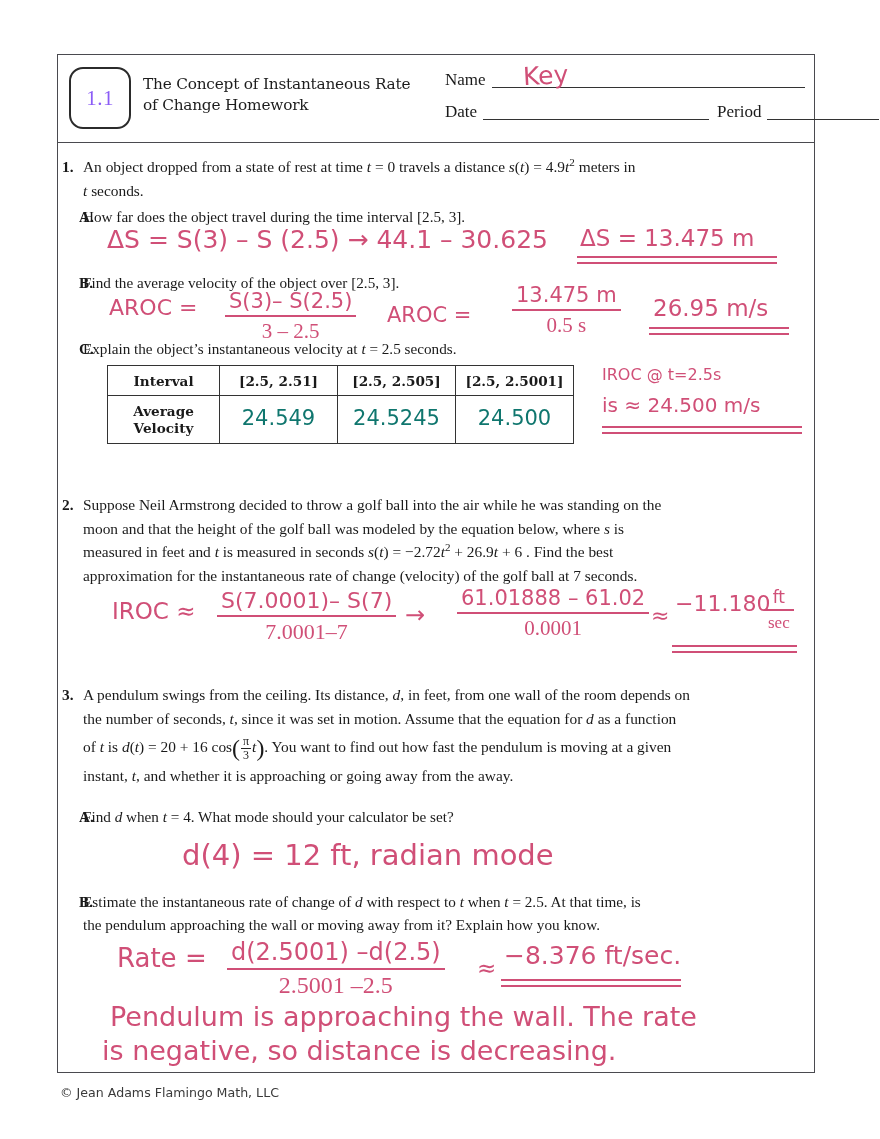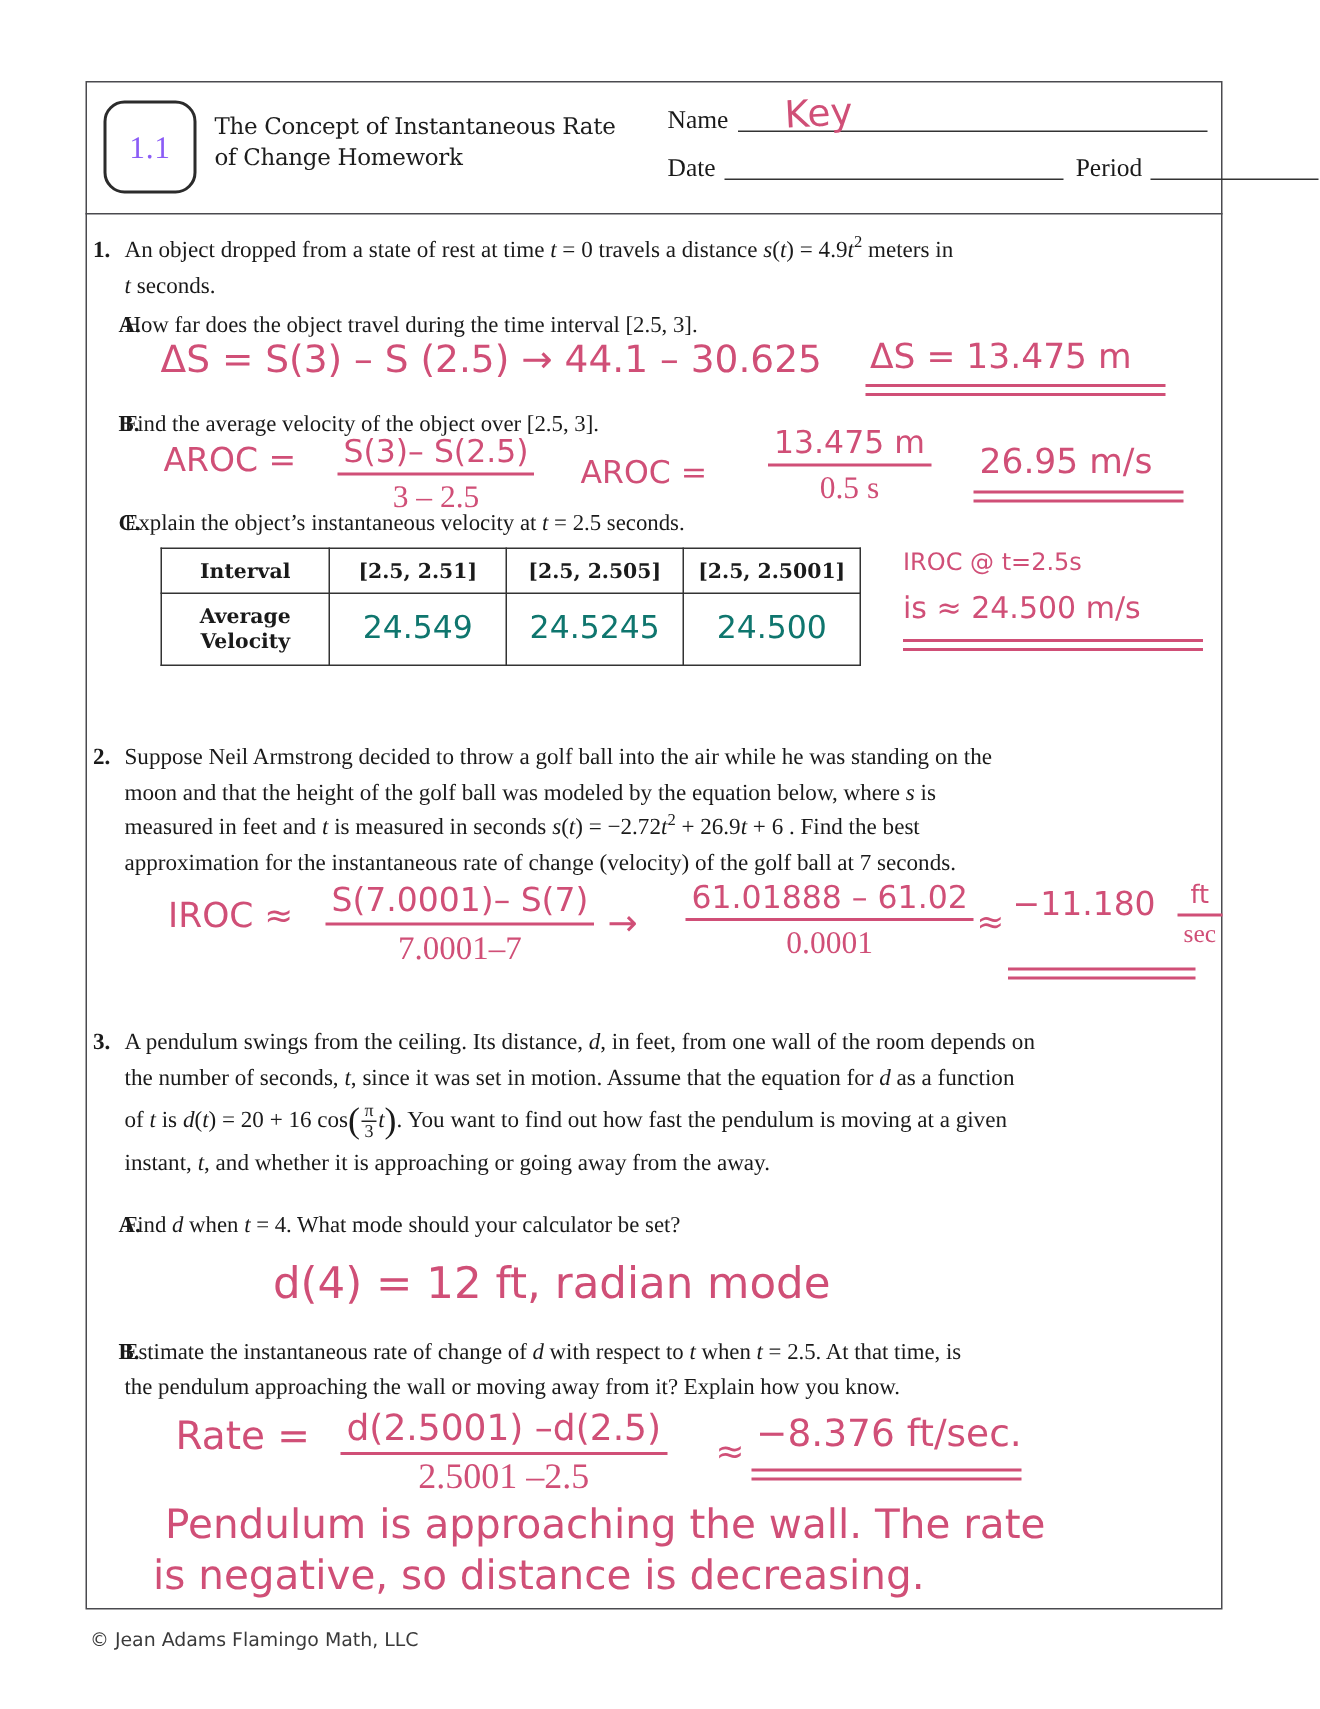--- a/index.html
+++ b/index.html
@@ -359,21 +359,21 @@
       <span class="n">S(7.0001)– S(7)</span>
       <span class="d">7.0001–7</span>
     </div>
     <div class="hw" style="left:348px; top:458px; font-size:24px;">→</div>
     <div class="hwfrac" style="left:400px; top:443px; font-size:21px;">
       <span class="n">61.01888 – 61.02</span>
       <span class="d">0.0001</span>
     </div>
     <div class="hw" style="left:594px; top:460px; font-size:22px;">≈</div>
     <div class="hw" style="left:618px; top:448px; font-size:22px;">−11.180</div>
-    <div class="hwfrac" style="left:707px; top:444px; font-size:17px;margin-left:21px;">
+    <div class="hwfrac" style="left:707px; top:444px; font-size:17px;">
       <span class="n">ft</span>
       <span class="d">sec</span>
     </div>
     <div class="underline2" style="left:615px; top:502px; width:125px;"></div>
 
     <div class="q" style="left:0; top:540px; width:752px;">
       <span class="qnum">3.</span>
       <span class="qtext">
         <span>A pendulum swings from the ceiling.  Its distance, </span><i class="v">d</i><span>, in feet, from one wall of the room depends on</span><br>
         <span>the number of seconds, </span><i class="v">t</i><span>, since it was set in motion.  Assume that the equation for </span><i class="v">d</i><span> as a function</span><br>

